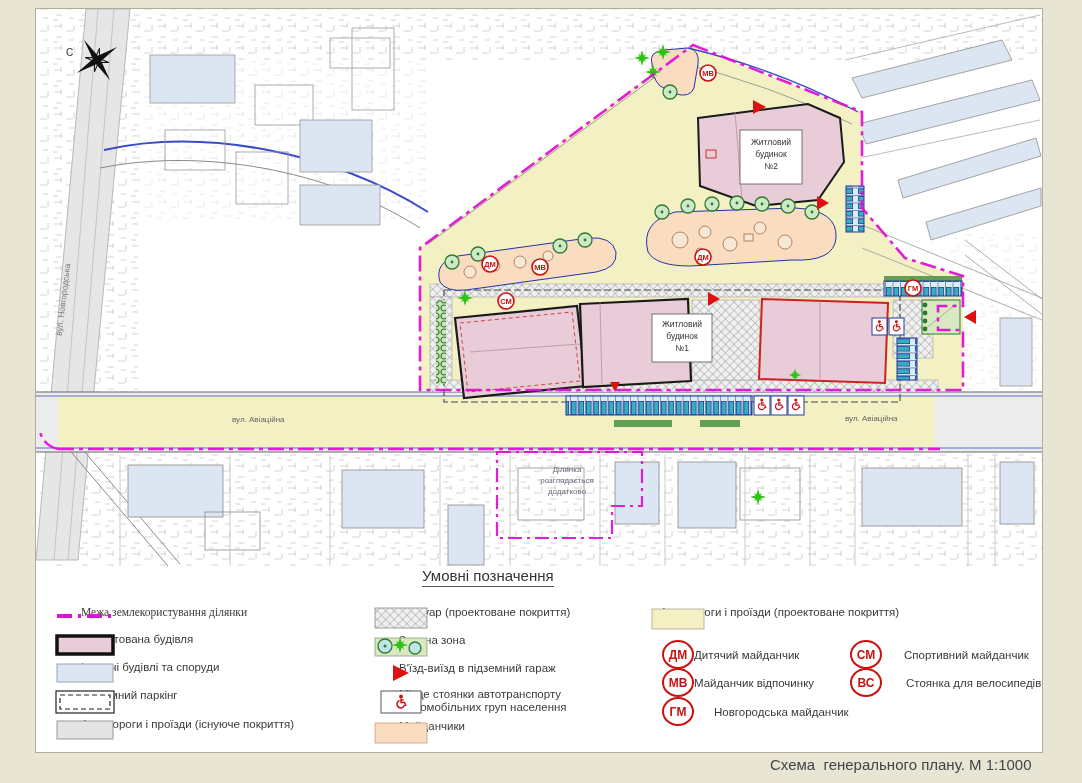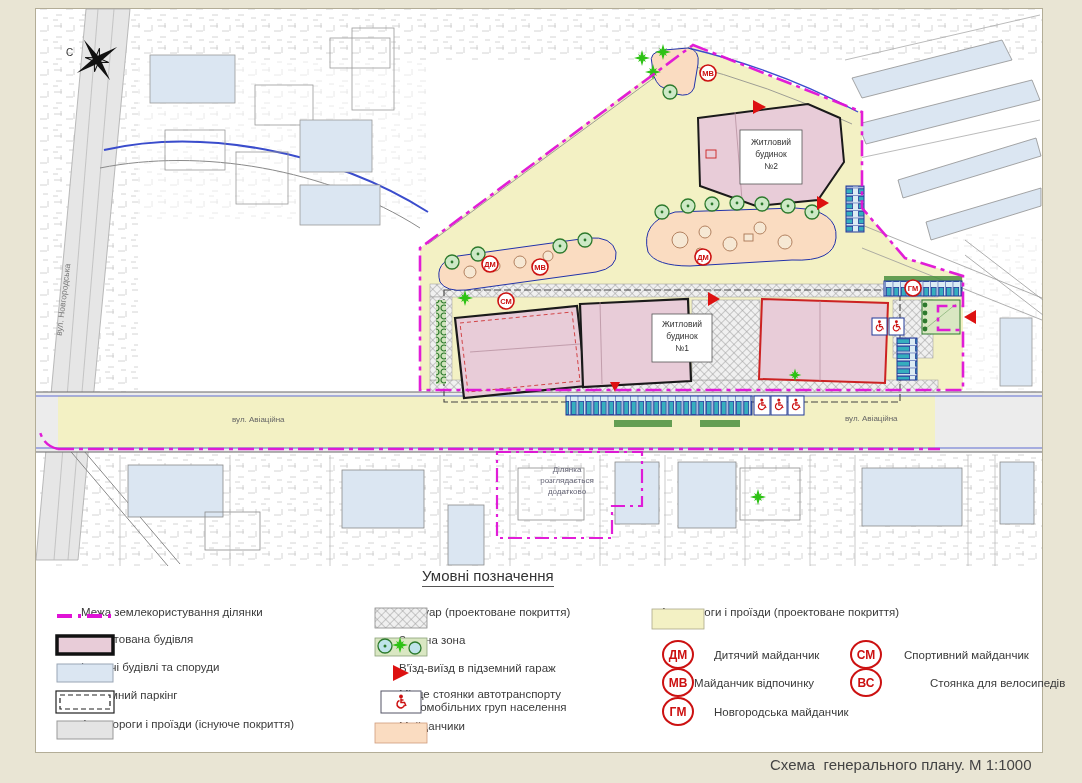--- a/index.html
+++ b/index.html
@@ -354,21 +354,21 @@
     <text x="66" y="56" font-size="10" fill="#333">С</text>
   </g>
 </svg>
 
 <div id="legend-title">Умовні позначення</div>
 
 <div class="lg-row" style="left:54px;top:606px;">
   <svg class="lg-swatch" width="62" height="20">
     <line x1="3" y1="10" x2="59" y2="10" stroke="#e012d6" stroke-width="4" stroke-dasharray="15 6 3 6"></line>
   </svg>
-  <span class="lg-text" style="margin-left:27px;">Межа землекористування ділянки</span>
+  <span class="lg-text" style="margin-left:27px;font-family:Liberation Serif, serif;">Межа землекористування ділянки</span>
 </div>
 <div class="lg-row" style="left:54px;top:633px;">
   <svg class="lg-swatch" width="62" height="24">
     <rect x="3" y="3" width="56" height="18" fill="#e8ccd8" stroke="#111111" stroke-width="3.5"></rect>
   </svg>
   <span class="lg-text" style="margin-left:27px;">Проектована будівля</span>
 </div>
 <div class="lg-row" style="left:54px;top:661px;">
   <svg class="lg-swatch" width="62" height="24">
     <rect x="3" y="3" width="56" height="18" fill="#dbe6f2" stroke="#9aa6b5" stroke-width="1"></rect>
@@ -440,34 +440,34 @@
 </div>
 
 <div class="lg-row" style="left:650px;top:606px;">
   <svg class="lg-swatch" width="56" height="26">
     <rect x="2" y="3" width="52" height="20" fill="#f3f1c4" stroke="#aaa98a" stroke-width="0.8"></rect>
   </svg>
   <span class="lg-text" style="margin-left:10px;">Автодороги і проїзди (проектоване покриття)</span>
 </div>
 <div class="lg-row" style="left:662px;top:640px;">
   <span class="code-circle">ДМ</span>
-  <span class="lg-text" style="margin-left:20px;">Дитячий майданчик</span>
+  <span class="lg-text" style="">Дитячий майданчик</span>
 </div>
 <div class="lg-row" style="left:662px;top:668px;">
   <span class="code-circle">МВ</span>
   <span class="lg-text" style="">Майданчик відпочинку</span>
 </div>
 <div class="lg-row" style="left:662px;top:697px;">
   <span class="code-circle">ГМ</span>
   <span class="lg-text" style="margin-left:20px;">Новгородська майданчик</span>
 </div>
 <div class="lg-row" style="left:850px;top:640px;">
   <span class="code-circle">СМ</span>
   <span class="lg-text" style="margin-left:22px;">Спортивний майданчик</span>
 </div>
-<div class="lg-row" style="left:850px;top:668px;gap:24px;">
+<div class="lg-row" style="left:850px;top:668px;">
   <span class="code-circle">ВС</span>
   <span class="lg-text" style="margin-left:24px;">Стоянка для велосипедів</span>
 </div>
 
 <div id="caption">Схема  генерального плану. М 1:1000</div>
 
 </div>
 
 </body></html>

